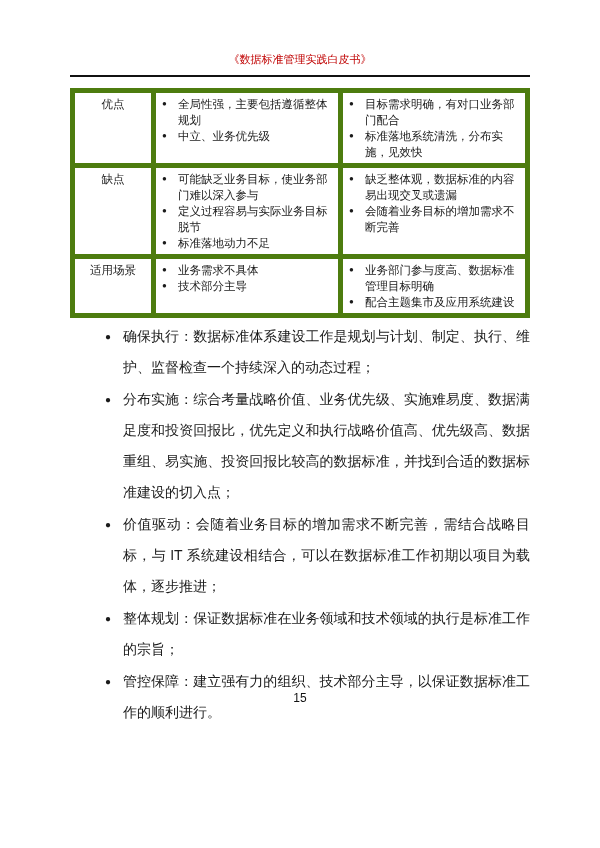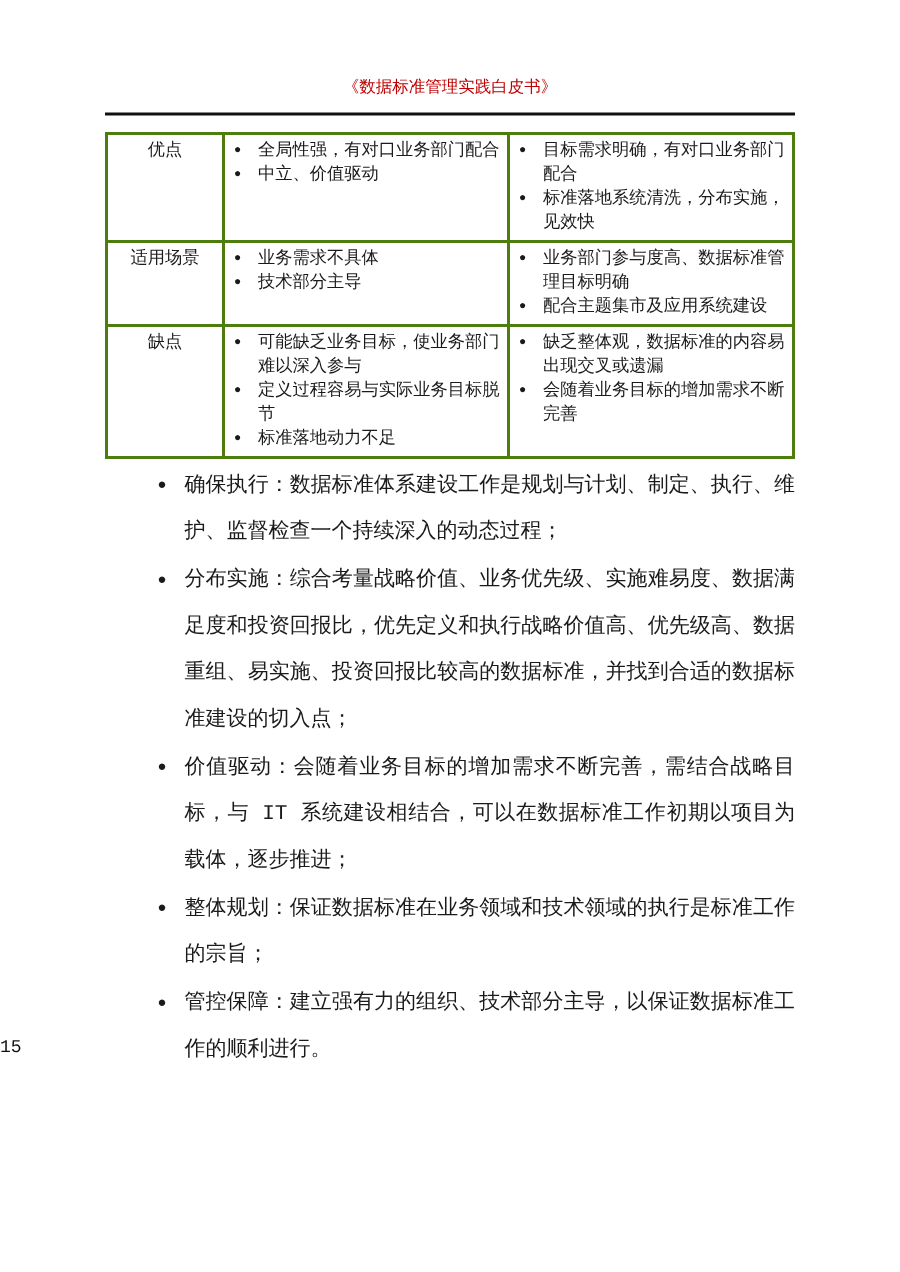--- a/index.html
+++ b/index.html
@@ -1,21 +1,21 @@
 <!DOCTYPE html>
 <html><head>
 <meta charset="utf-8">
 <style>
   html,body{margin:0;padding:0;background:#ffffff;}
   .page{
     position:relative;
     width:600px;height:747px;
     background:#ffffff;
     overflow:hidden;
-    font-family:Liberation Mono, monospace;
+    font-family:Liberation Sans, sans-serif;
     color:#1a1a1a;
     box-sizing:border-box;
     padding:0 70px;
   }
   
   .header-title{
     margin-top:53px;
     text-align:center;
     font-size:11px;
     line-height:13px;
@@ -29,21 +29,21 @@
   
   table.cmp{
     margin-top:11px;
     width:100%;
     border-collapse:collapse;
     table-layout:fixed;
     font-size:11.5px;
     line-height:16px;
   }
   table.cmp td{
-    border:2px solid #4d7c0f;
+    border:5px solid #4d7c0f;
     vertical-align:top;
     padding:3px 4px;
   }
   td.lbl{
     width:68px;
     text-align:center;
     padding-top:5px;
   }
   td.cell ul{
     margin:0;padding:0;list-style:none;
@@ -87,58 +87,89 @@
   }
   ul.principles .txt{
     flex:1;
     text-align:justify;
   }
   
   .footer{
     position:absolute;
     left:0;right:0;
     bottom:42px;
-    text-align:left;
+    text-align:center;
     font-size:12px;
     color:#111;
   }
 </style>
 </head>
 <body>
 
 <div class="page">
 
   <div class="header-title">《数据标准管理实践白皮书》</div>
   <div class="header-rule"></div>
 
   <table class="cmp">
     <tbody>
         <tr>
       <td class="lbl">优点</td>
       <td class="cell">
         <ul>
           <li>
                 <span class="blt">●</span>
-                <span class="txt">全局性强，有对口业务部门配合</span>
-              </li>
-          <li>
-                <span class="blt">●</span>
-                <span class="txt">中立、价值驱动</span>
+                <span class="txt">全局性强，主要包括遵循整体规划</span>
+              </li>
+          <li>
+                <span class="blt">●</span>
+                <span class="txt">中立、业务优先级</span>
               </li>
         </ul>
       </td>
       <td class="cell">
         <ul>
           <li>
                 <span class="blt">●</span>
                 <span class="txt">目标需求明确，有对口业务部门配合</span>
               </li>
           <li>
                 <span class="blt">●</span>
                 <span class="txt">标准落地系统清洗，分布实施，见效快</span>
+              </li>
+        </ul>
+      </td>
+    </tr>
+    <tr>
+      <td class="lbl">缺点</td>
+      <td class="cell">
+        <ul>
+          <li>
+                <span class="blt">●</span>
+                <span class="txt">可能缺乏业务目标，使业务部门难以深入参与</span>
+              </li>
+          <li>
+                <span class="blt">●</span>
+                <span class="txt">定义过程容易与实际业务目标脱节</span>
+              </li>
+          <li>
+                <span class="blt">●</span>
+                <span class="txt">标准落地动力不足</span>
+              </li>
+        </ul>
+      </td>
+      <td class="cell">
+        <ul>
+          <li>
+                <span class="blt">●</span>
+                <span class="txt">缺乏整体观，数据标准的内容易出现交叉或遗漏</span>
+              </li>
+          <li>
+                <span class="blt">●</span>
+                <span class="txt">会随着业务目标的增加需求不断完善</span>
               </li>
         </ul>
       </td>
     </tr>
     <tr>
       <td class="lbl">适用场景</td>
       <td class="cell">
         <ul>
           <li>
                 <span class="blt">●</span>
@@ -156,51 +187,20 @@
                 <span class="blt">●</span>
                 <span class="txt">业务部门参与度高、数据标准管理目标明确</span>
               </li>
           <li>
                 <span class="blt">●</span>
                 <span class="txt">配合主题集市及应用系统建设</span>
               </li>
         </ul>
       </td>
     </tr>
-    <tr>
-      <td class="lbl">缺点</td>
-      <td class="cell">
-        <ul>
-          <li>
-                <span class="blt">●</span>
-                <span class="txt">可能缺乏业务目标，使业务部门难以深入参与</span>
-              </li>
-          <li>
-                <span class="blt">●</span>
-                <span class="txt">定义过程容易与实际业务目标脱节</span>
-              </li>
-          <li>
-                <span class="blt">●</span>
-                <span class="txt">标准落地动力不足</span>
-              </li>
-        </ul>
-      </td>
-      <td class="cell">
-        <ul>
-          <li>
-                <span class="blt">●</span>
-                <span class="txt">缺乏整体观，数据标准的内容易出现交叉或遗漏</span>
-              </li>
-          <li>
-                <span class="blt">●</span>
-                <span class="txt">会随着业务目标的增加需求不断完善</span>
-              </li>
-        </ul>
-      </td>
-    </tr>
   </tbody>
     </table>
 
 
   <ul class="principles">
     <li>
         <span class="blt">●</span>
         <span class="txt">确保执行：数据标准体系建设工作是规划与计划、制定、执行、维护、监督检查一个持续深入的动态过程；</span>
       </li>
     <li>

